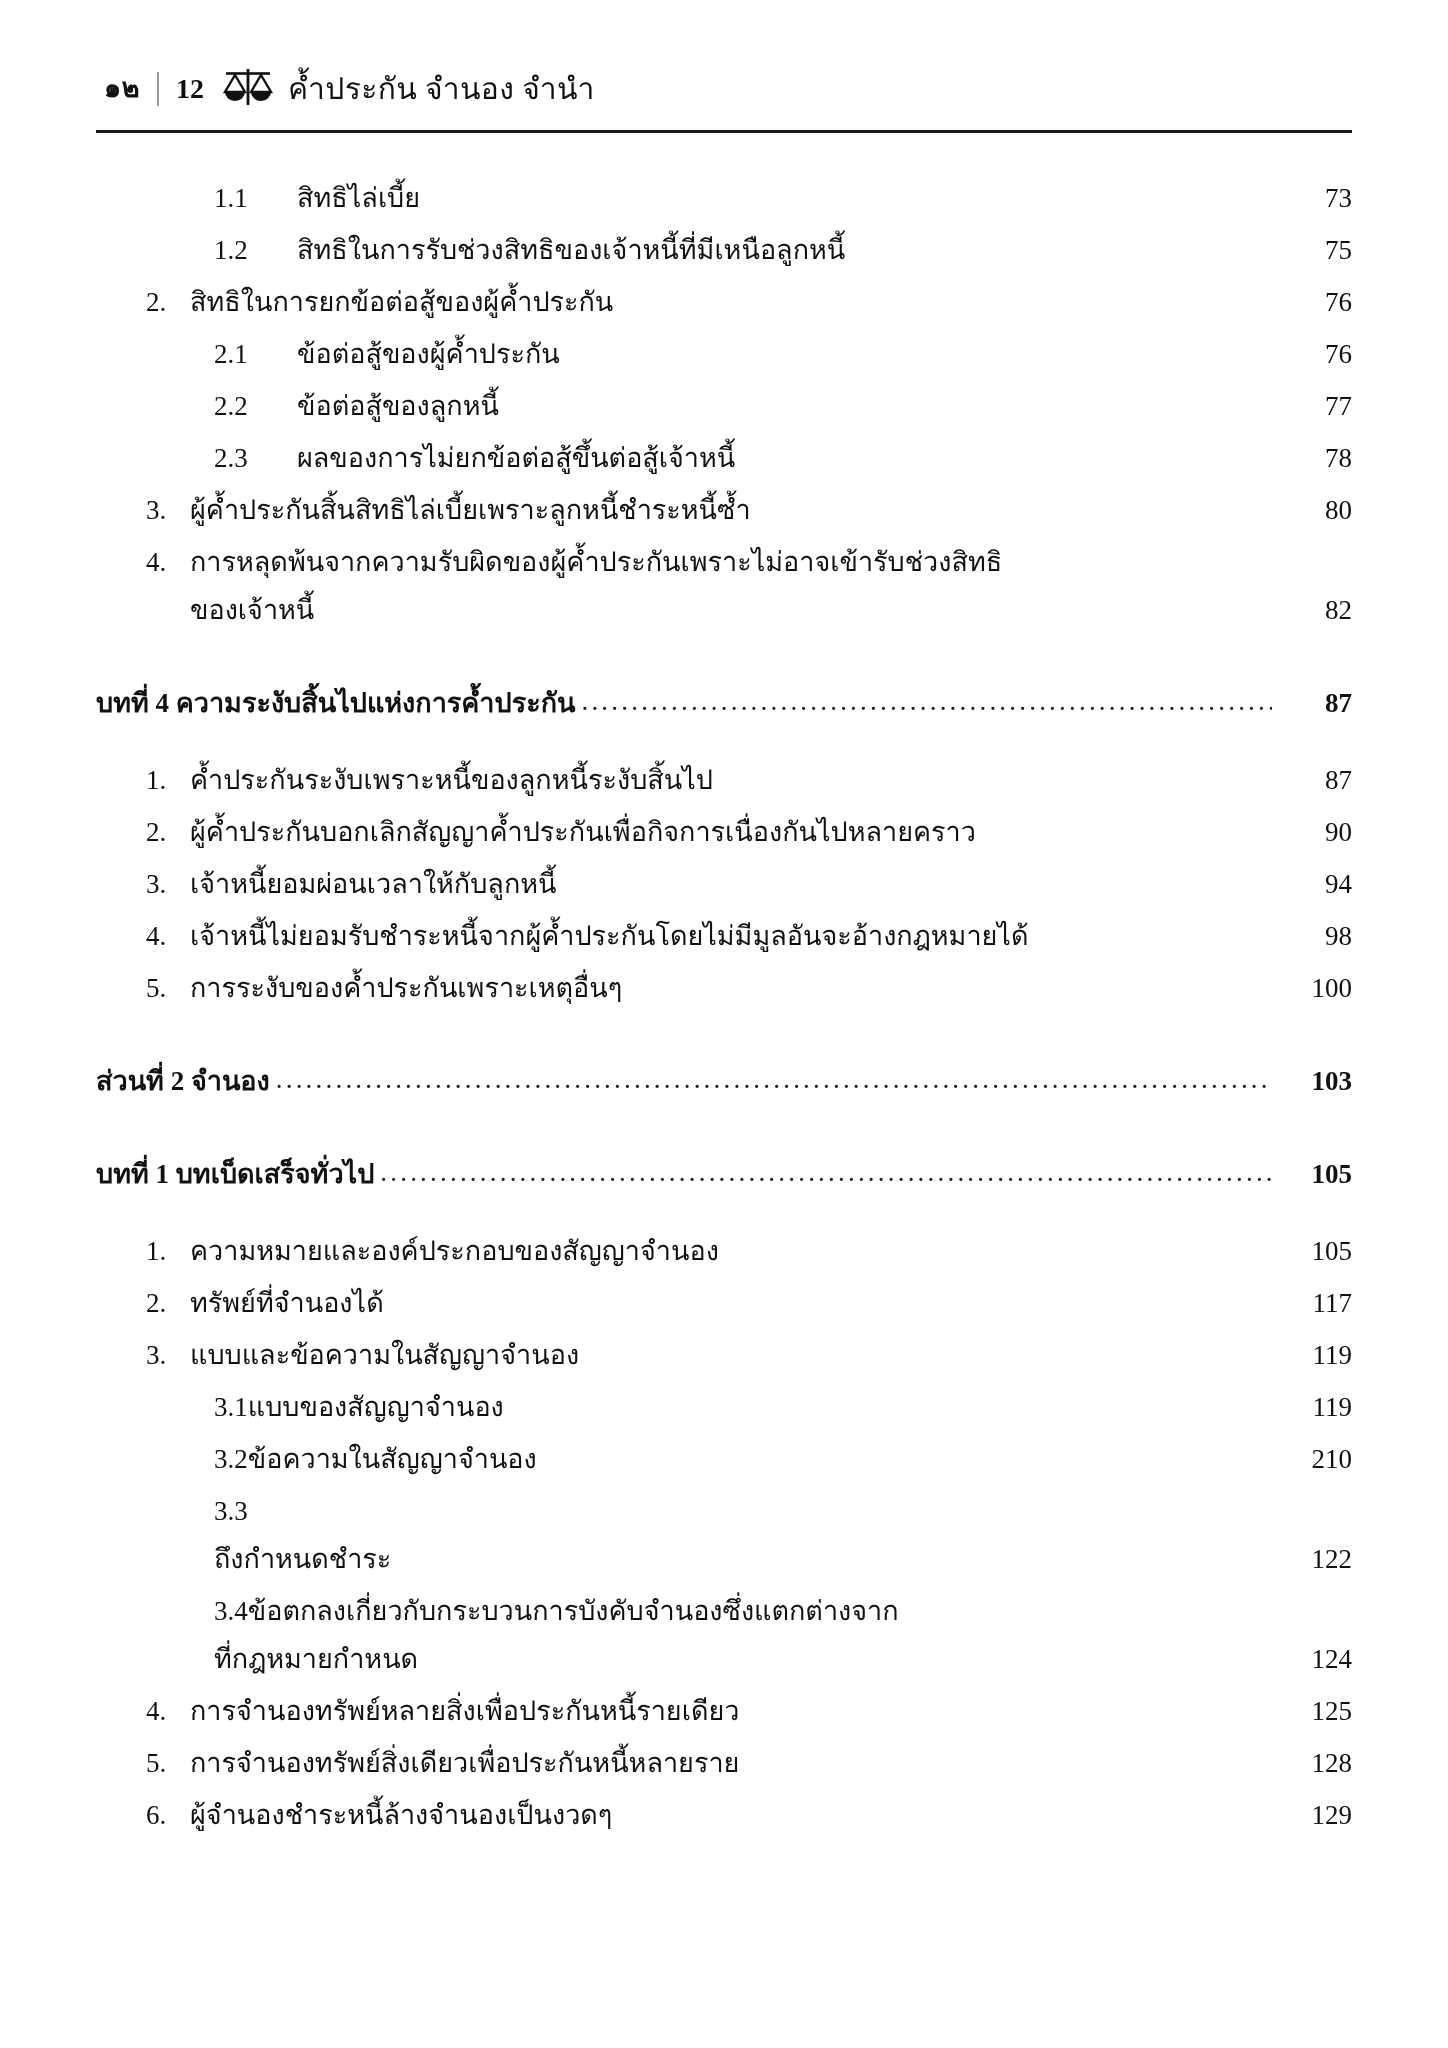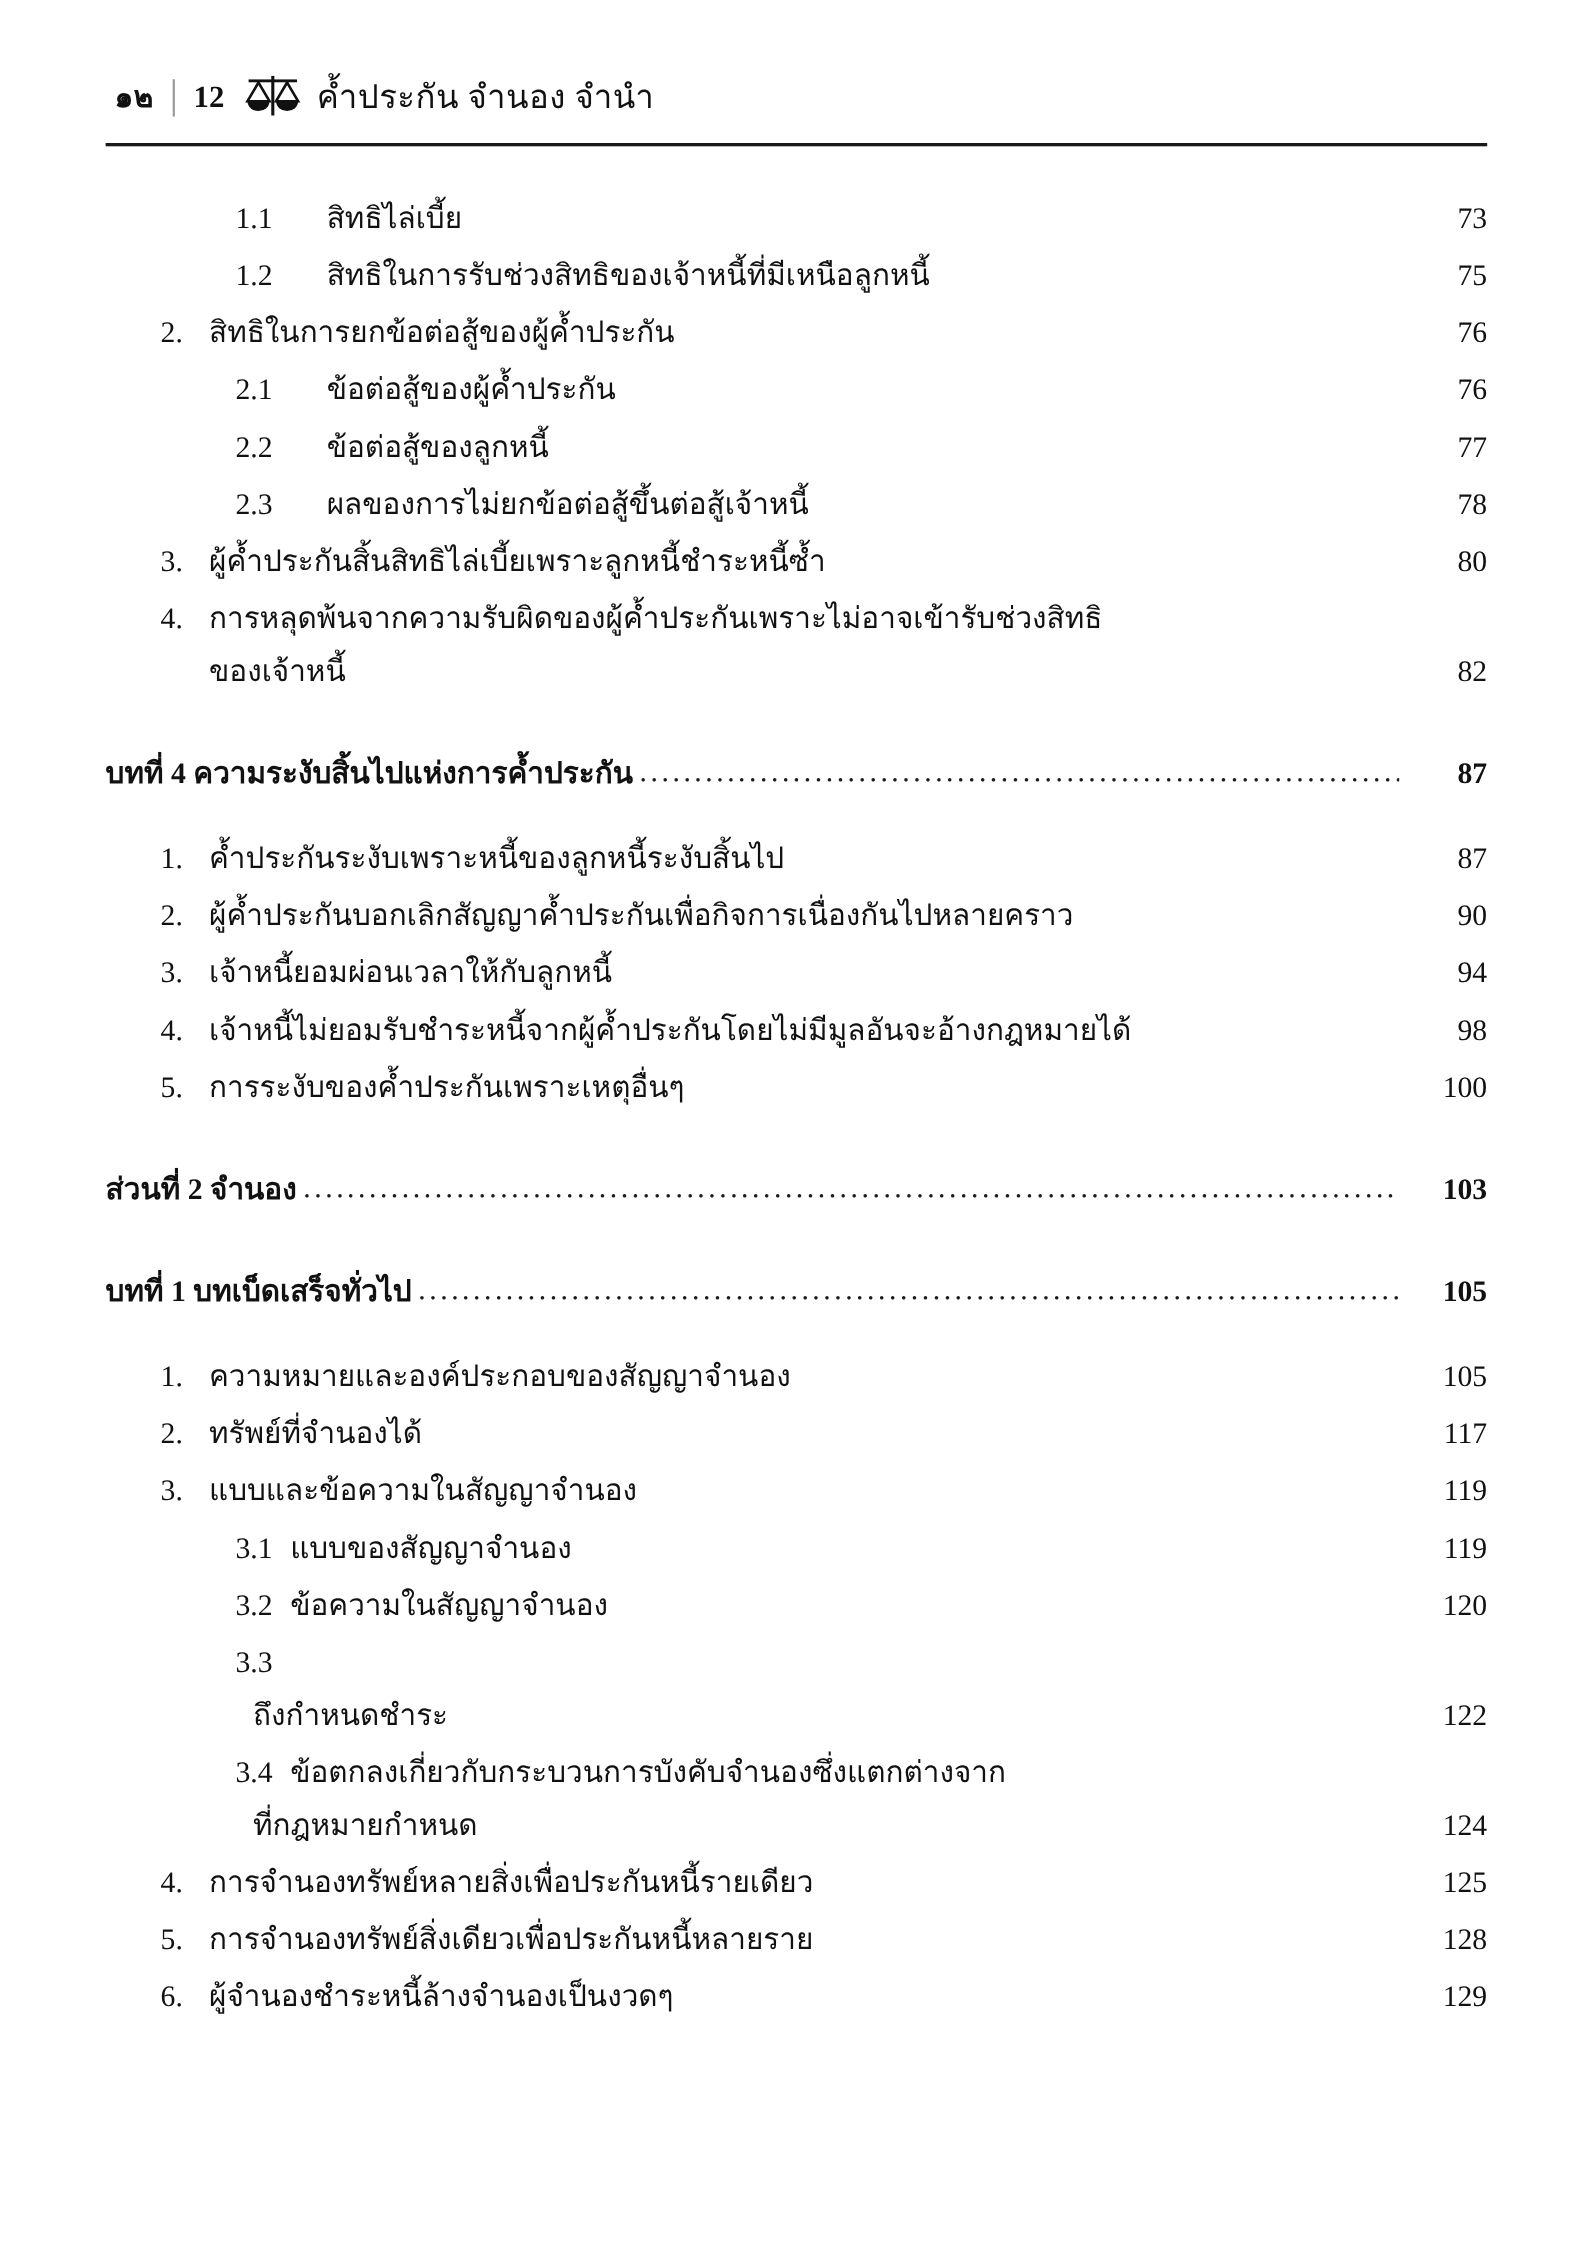--- a/index.html
+++ b/index.html
@@ -72,21 +72,21 @@
     margin-top: 50px;
   }
   .row {
     display: flex;
     align-items: baseline;
     width: 100%;
     box-sizing: border-box;
   }
   .row.lvl1 { padding-left: 50px; }
   .row.lvl2 { padding-left: 118px; gap: 20px; }
-  .row.lvl3 { padding-left: 118px; gap: 16px; }
+  .row.lvl3 { padding-left: 118px; }
   .row.part { padding-left: 0; }
   .row.chapter { padding-left: 0; }
 
   .num {
     flex: 0 0 auto;
     font-size: 27px;
     white-space: nowrap;
   }
   .row.lvl1 .num { width: 44px; }
   .row.lvl2 .num { width: 63px; }
@@ -322,21 +322,21 @@
       <span class="label">แบบของสัญญาจำนอง</span>
       <span class="leader blank">......................................................................................................</span>
       <span class="pageno">119</span>
     </div>
     <div class="spacer-sm"></div>
 
     <div class="row lvl3">
       <span class="num">3.2</span>
       <span class="label">ข้อความในสัญญาจำนอง</span>
       <span class="leader blank">......................................................................................................</span>
-      <span class="pageno">120</span>
+      <span class="pageno">210</span>
     </div>
     <div class="spacer-sm"></div>
 
     <div class="row lvl3">
       <span class="num">3.3</span>
       <span class="leader blank">...........................</span>
       <span class="pageno"></span>
     </div>
     <div class="line-gap"></div>
     <div class="row lvl3">

